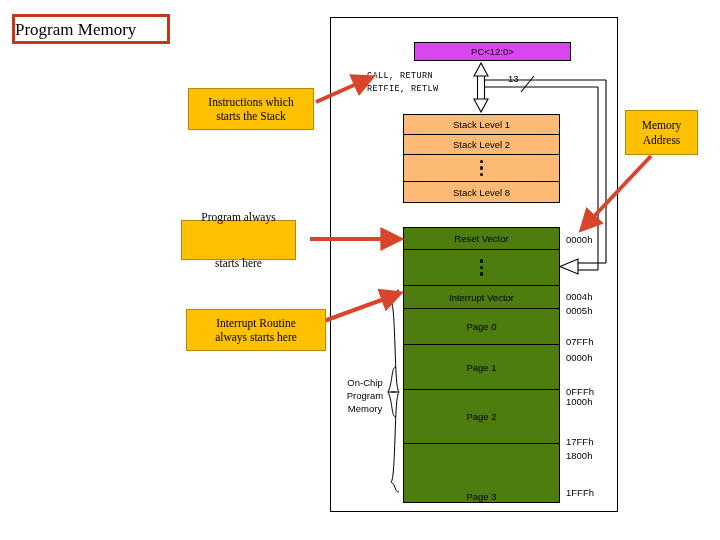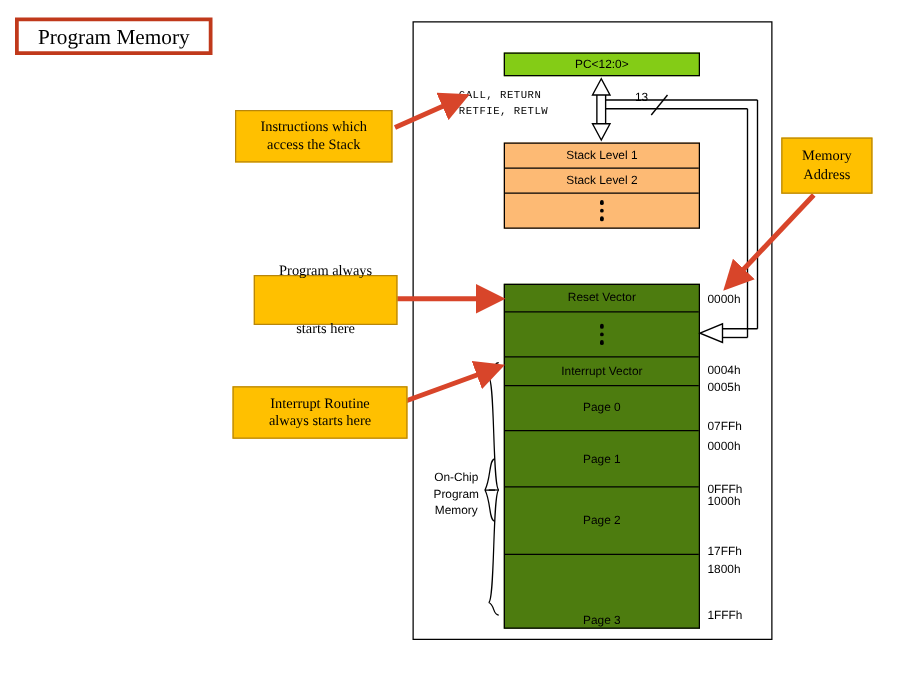--- a/index.html
+++ b/index.html
@@ -24,21 +24,20 @@
     position: absolute;
     left: 12px;
     top: 14px;
     width: 158px;
     height: 30px;
     border: 3px solid #c0391b;
     background: #ffffff;
     box-sizing: border-box;
     display: flex;
     align-items: center;
-    justify-content: center;
   }
   .title-box span {
     font-family: "Liberation Serif", serif;
     font-size: 17px;
     color: #000000;
     white-space: nowrap;
     line-height: 1;
   }
 
   
@@ -53,21 +52,21 @@
     justify-content: center;
     font-family: "Liberation Serif", serif;
     font-size: 11.5px;
     color: #000000;
     line-height: 1.25;
     text-align: center;
   }
   .callout span { display: block; white-space: nowrap; }
 
   #callout-stack   { left: 188px; top: 88px;  width: 126px; height: 42px; }
-  #callout-program { left: 203px; top: 220px; width: 115px; height: 40px; gap: 32px; }
+  #callout-program { left: 181px; top: 220px; width: 115px; height: 40px; gap: 32px; }
   #callout-interrupt{ left: 186px; top: 309px; width: 140px; height: 42px; }
   #callout-memaddr { left: 625px; top: 110px; width: 73px; height: 45px; }
 
   
   #arrows {
     position: absolute;
     left: 0; top: 0;
     width: 720px; height: 540px;
     pointer-events: none;
   }
@@ -82,28 +81,29 @@
     border: 1.4px solid #000000;
     box-sizing: border-box;
     background: transparent;
   }
 
   
   .dbox {
     position: absolute;
     border: 1.2px solid #000000;
     box-sizing: border-box;
-    background: #84cc16;
-    display: flex;
-    align-items: center;
-    justify-content: center;
-    font-family: "Liberation Sans", sans-serif;
-    font-size: 9.5px;
-    color: #000000;
-    white-space: nowrap;
+    background: #d946ef;
+    display: flex;
+    align-items: center;
+    justify-content: center;
+    font-family: "Liberation Sans", sans-serif;
+    font-size: 9.5px;
+    color: #000000;
+    white-space: nowrap;
+    margin-left: 11px;
   }
 
   #pc-box { left: 403px; top: 42px; width: 157px; height: 19px; }
 
   .stack-group {
     position: absolute;
     left: 403px;
     top: 114px;
     width: 157px;
     border: 1.2px solid #000000;
@@ -252,20 +252,23 @@
       </div>
       <div class="stack-row">
         <span>Stack Level 2</span>
       </div>
       <div class="stack-row dots">
         <div class="vdots">
           <i></i>
           <i></i>
           <i></i>
         </div>
+      </div>
+      <div class="stack-row">
+        <span>Stack Level 8</span>
       </div>
     </div>
 
   <div class="mem-group" id="mem-group">
       <div class="mem-row m-reset">
         <span>Reset Vector</span>
       </div>
       <div class="mem-row m-dots">
         <div class="vdots">
           <i></i>
@@ -356,21 +359,21 @@
 
     <line x1="310" y1="239" x2="398" y2="239" stroke="#d8452a" stroke-width="4" marker-end="url(#rh)"></line>
 
     <line x1="313" y1="325" x2="398" y2="294" stroke="#d8452a" stroke-width="4" marker-end="url(#rh)"></line>
 
     <line x1="651" y1="156" x2="583" y2="228" stroke="#d8452a" stroke-width="4" marker-end="url(#rh)"></line>
   </svg>
 
   <div class="callout" id="callout-stack">
     <span>Instructions which</span>
-    <span>access the Stack</span>
+    <span>starts the Stack</span>
   </div>
 
   <div class="callout" id="callout-program">
     <span>Program always</span>
     <span>starts here</span>
   </div>
 
   <div class="callout" id="callout-interrupt">
     <span>Interrupt Routine</span>
     <span>always starts here</span>

